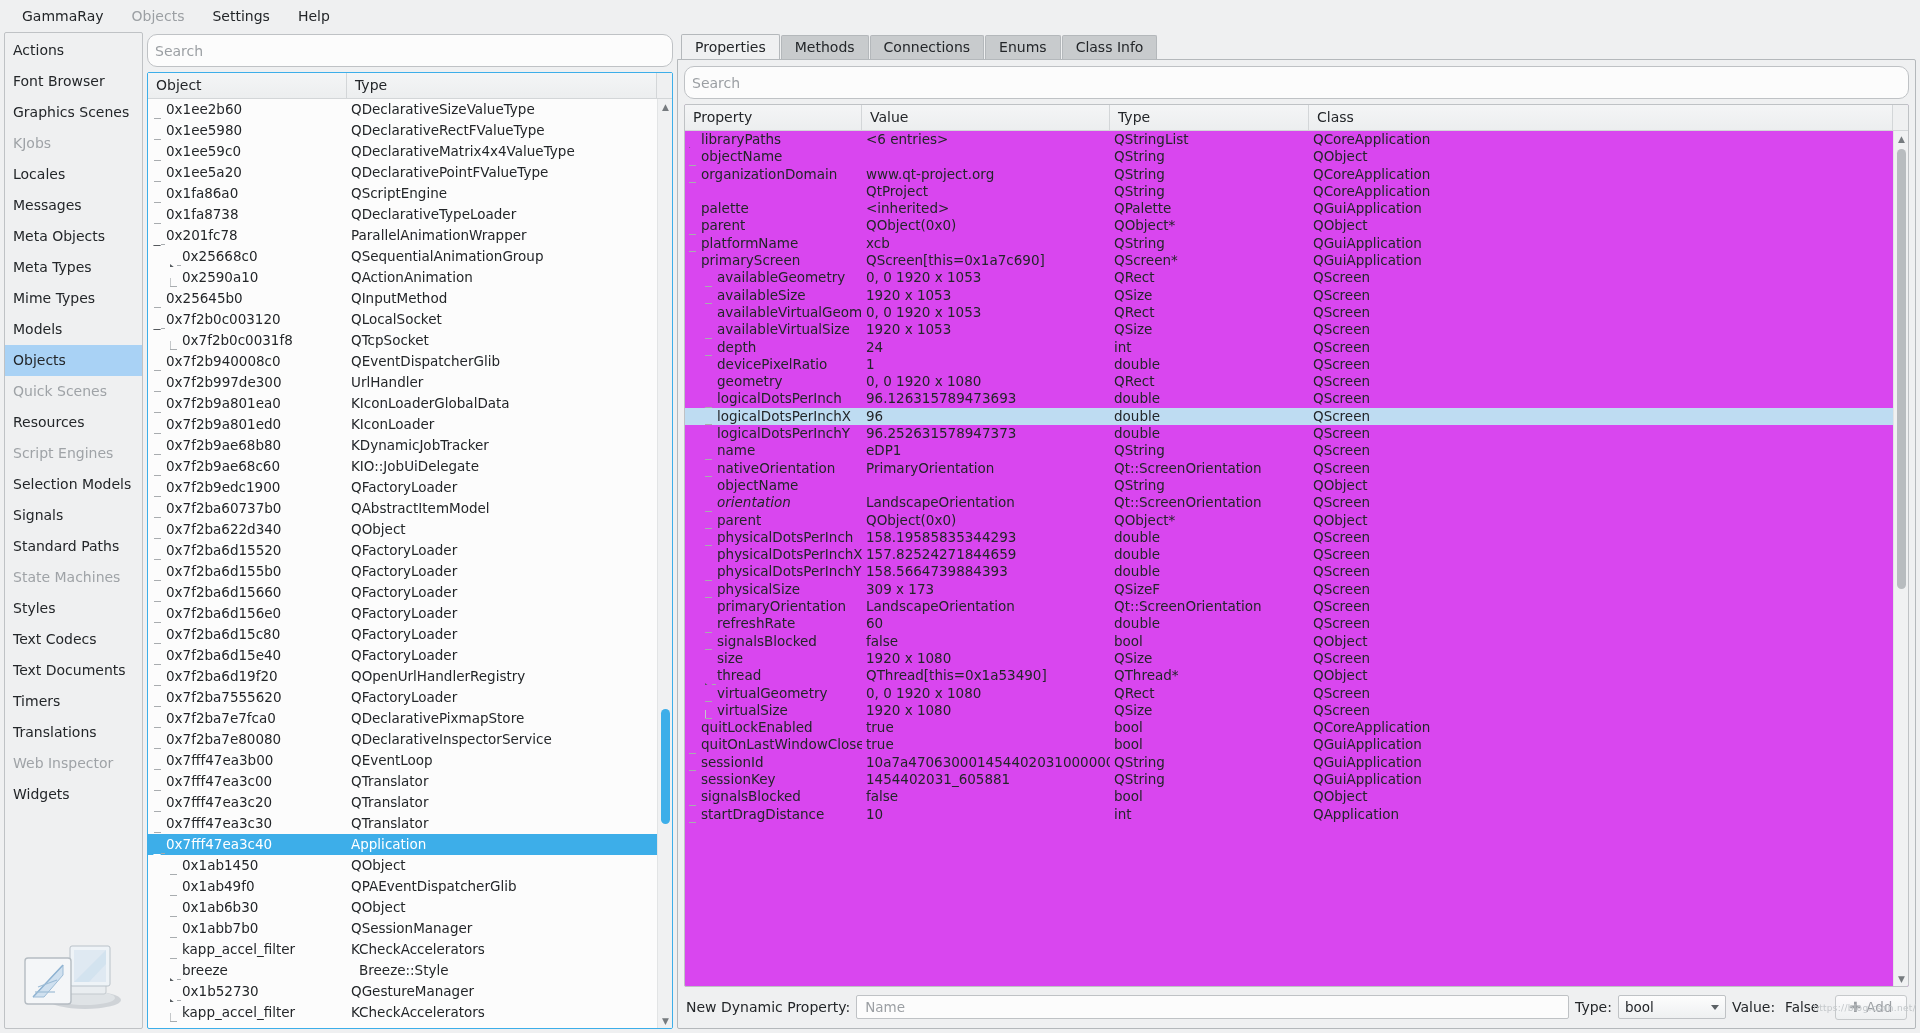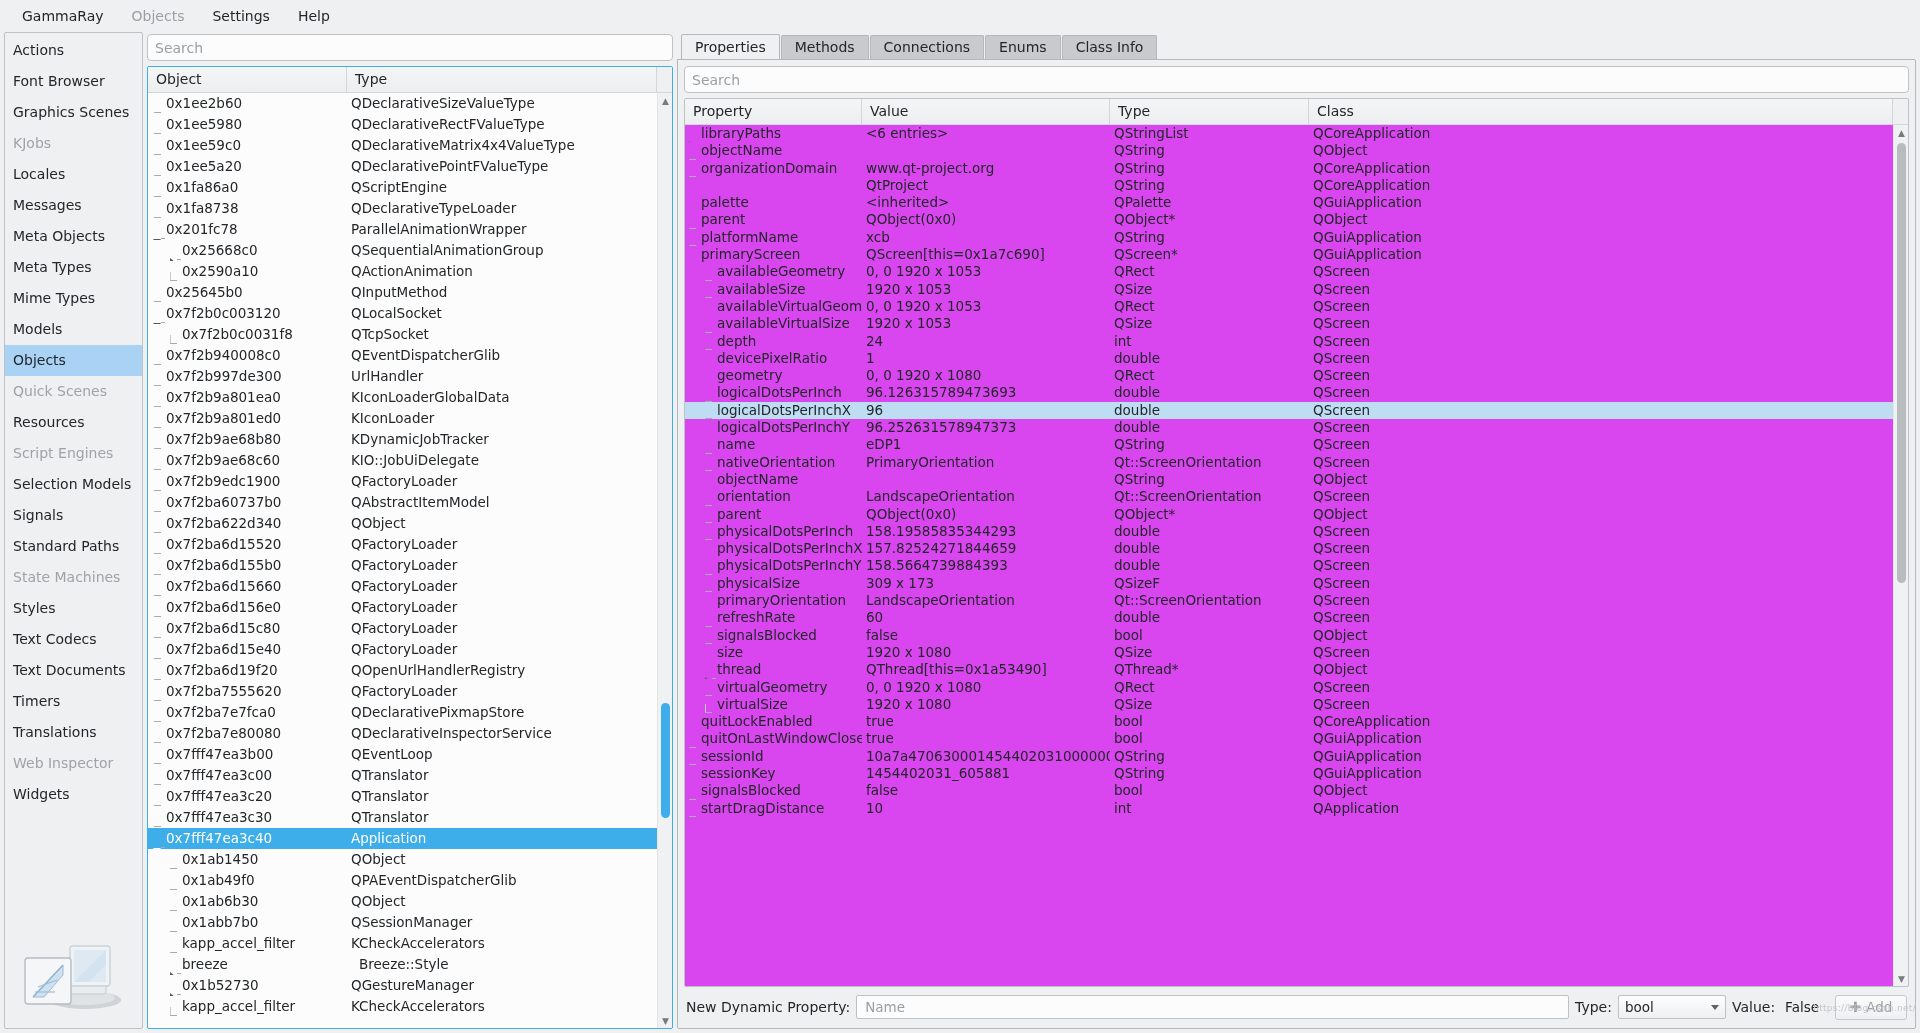--- a/index.html
+++ b/index.html
@@ -83,23 +83,23 @@
   
   #left-panel {
     flex: 0 0 530px;
     width: 530px;
     display: flex;
     flex-direction: column;
     gap: 5px;
     padding-top: 2px;
   }
   .search-box {
-    height: 27px;
+    height: 33px;
     border: 1px solid #bfc2c5;
-    border-radius: 4px;
+    border-radius: 10px;
     background: #fcfcfc;
     display: flex;
     align-items: center;
     padding: 0 7px;
     margin: 0 2px;
   }
   .search-box input {
     border: 0; outline: 0;
     background: transparent;
     font-family: inherit;
@@ -1340,21 +1340,21 @@
                         <span class="dash"></span>
                       </span>
                     </span>
                     <span>objectName</span>
                   </div>
                   <div class="pc" style="width: 248px; flex: 0 0 248px; padding-left: 4px;"></div>
                   <div class="pc" style="width: 199px; flex: 0 0 199px; padding-left: 4px;">QString</div>
                   <div class="pc" style="flex: 1 1 auto; padding-left: 4px;">QObject</div>
                 </div>
                 <div class="prow">
-                  <div class="pc" style="width: 177px; flex: 0 0 177px; display: flex; align-items: center;">
+                  <div class="pc" style="width: 177px; flex: 0 0 177px; display: flex; align-items: center; font-style: italic;">
                     <span style="display: flex; flex: 0 0 auto;">
                       <span class="indent-guide">
                         <span class="vbar"></span>
                       </span>
                       <span class="indent-guide">
                         <span class="vbar"></span>
                         <span class="dash"></span>
                       </span>
                     </span>
                     <span>orientation</span>

